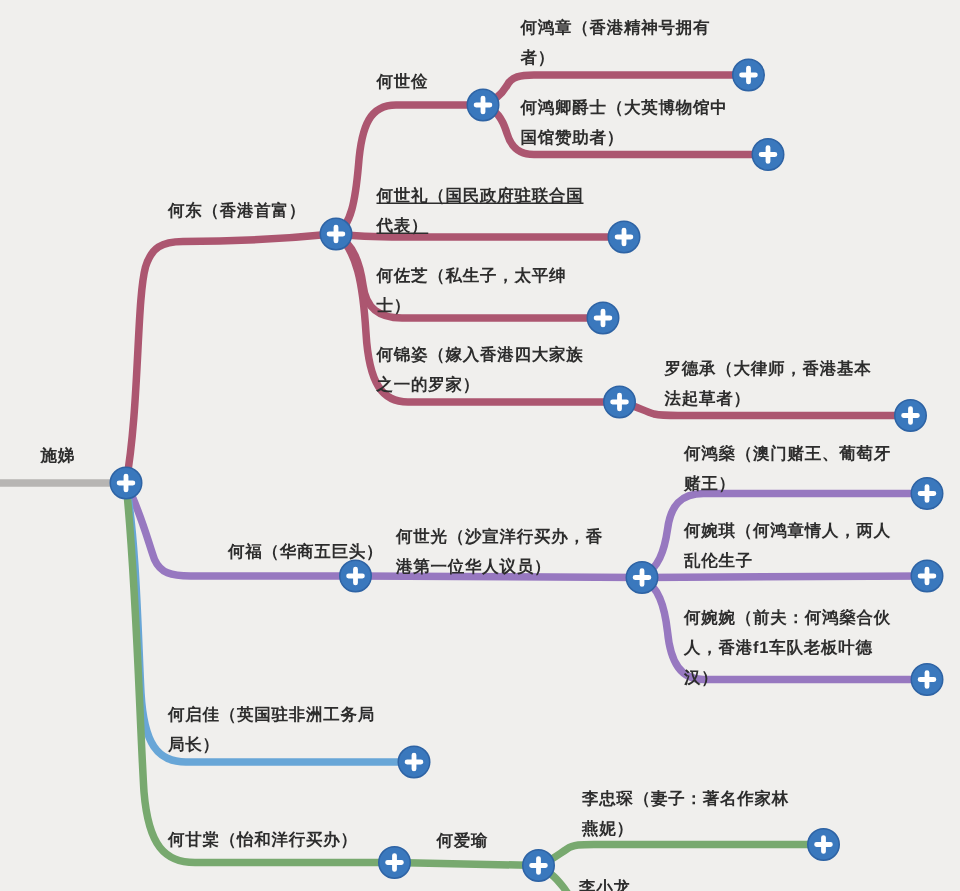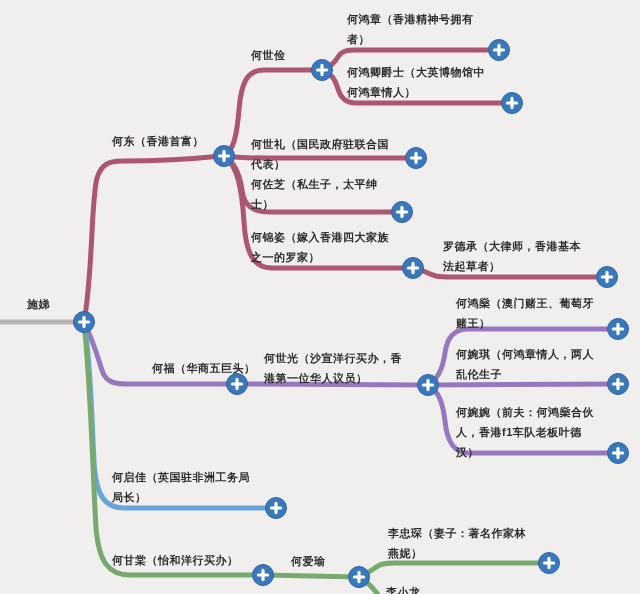--- a/index.html
+++ b/index.html
@@ -138,22 +138,22 @@
       <path class="plus" d="M -4.6 0 H 4.6 M 0 -4.6 V 4.6" style="stroke: rgb(255, 255, 255);"></path>
     </g>
   </svg>
 
   <div class="node-label" style="left:27px; top:294px;">施娣</div>
   <div class="node-label" style="left:112px; top:131px;">何东（香港首富）</div>
   <div class="node-label" style="left:251px; top:45px;">何世俭</div>
   <div class="node-label" style="left:347px; top:9px;">何鸿章（香港精神号拥有
 者）</div>
   <div class="node-label" style="left:347px; top:62px;">何鸿卿爵士（大英博物馆中
-何鸿章情人）</div>
-  <div class="node-label" style="left:251px; top:134px;">何世礼（国民政府驻联合国
+国馆赞助者）</div>
+  <div class="node-label" style="left:251px; top:121px;text-decoration:underline;">何世礼（国民政府驻联合国
 代表）</div>
   <div class="node-label" style="left:251px; top:174px;">何佐芝（私生子，太平绅
 士）</div>
   <div class="node-label" style="left:251px; top:227px;">何锦姿（嫁入香港四大家族
 之一的罗家）</div>
   <div class="node-label" style="left:443px; top:236px;">罗德承（大律师，香港基本
 法起草者）</div>
   <div class="node-label" style="left:112px; top:358px;margin-left:40px;">何福（华商五巨头）</div>
   <div class="node-label" style="left:264px; top:348px;">何世光（沙宣洋行买办，香
 港第一位华人议员）</div>

